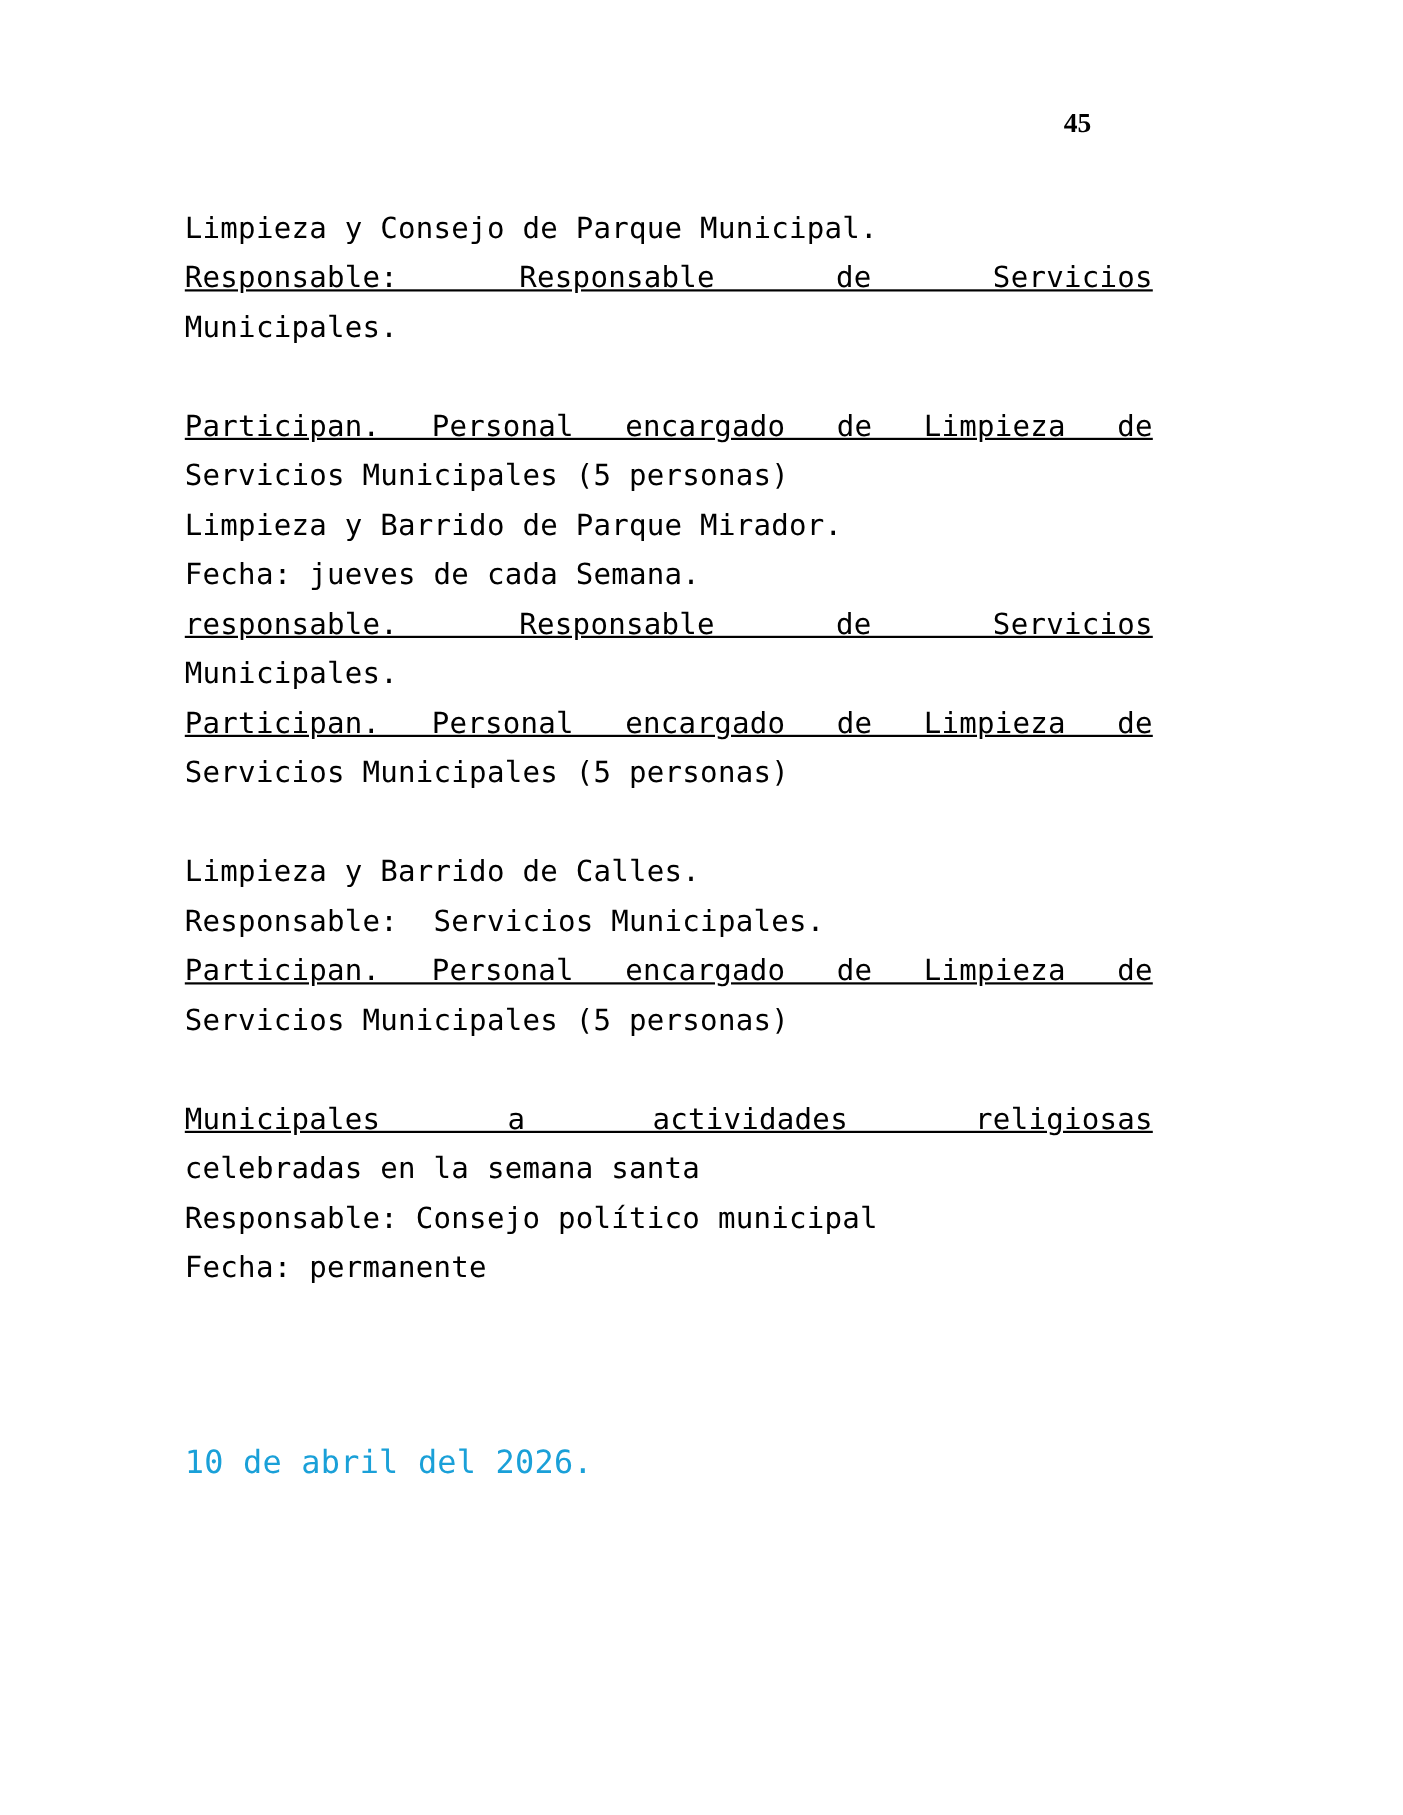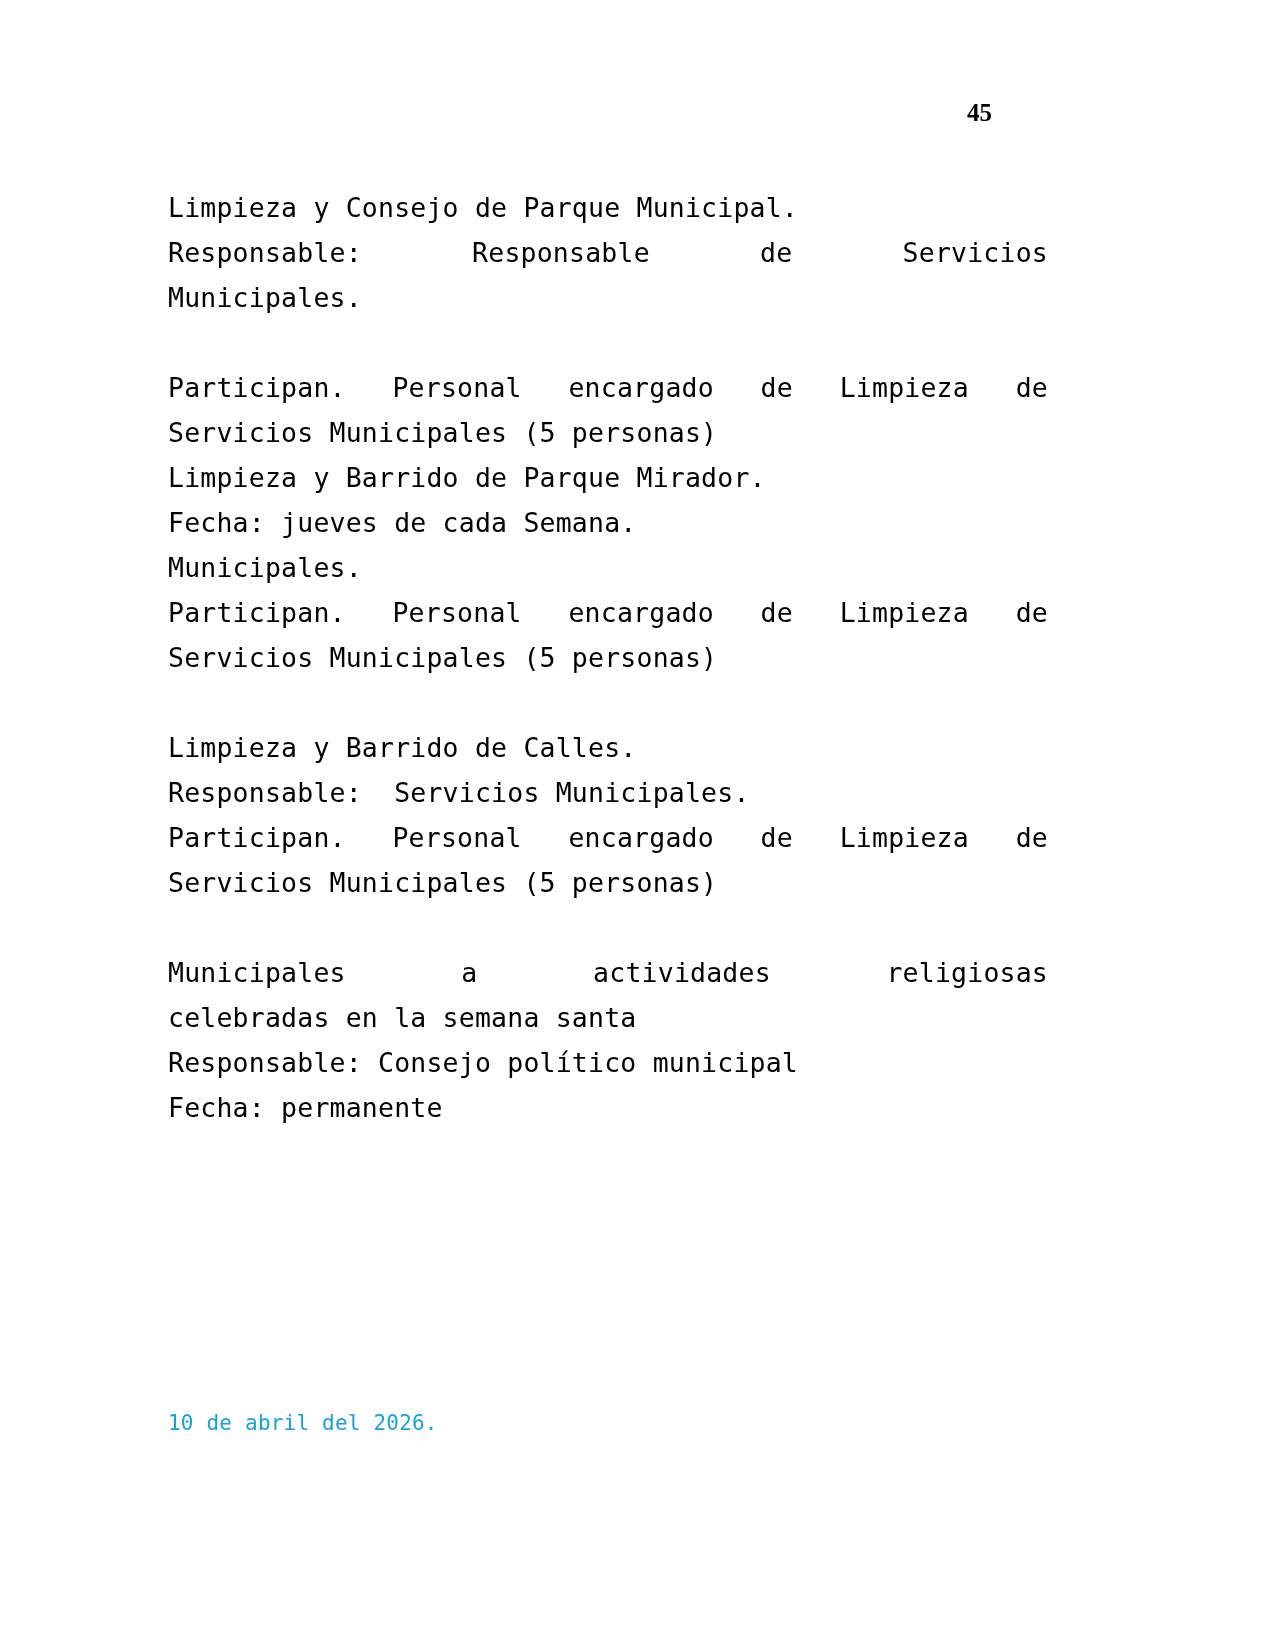--- a/index.html
+++ b/index.html
@@ -48,41 +48,42 @@
     margin: 0;
     letter-spacing: 0.2px;
   }
 
   
   .para .jline {
     display: block;
     text-align: justify;
     text-align-last: justify;
     white-space: normal;
+    text-decoration: underline;
   }
 
   .para .line {
     display: block;
     text-align: left;
     text-align-last: left;
     white-space: pre;
   }
 
   
   .spacer {
     height: 45px;
   }
 
   
   .date-line {
     position: absolute;
     left: 168px;
-    top: 1401px;
+    top: 1307px;
     font-family: "DejaVu Sans Mono", "Liberation Mono", monospace;
-    font-size: 21px;
+    font-size: 29px;
     line-height: 45px;
     color: #1aa0d8;
     white-space: pre;
     letter-spacing: 0.2px;
   }
 </style>
 </head>
 <body>
 
 <div class="page" style="background: rgb(255, 255, 255);">
@@ -95,20 +96,21 @@
         <span class="line">Limpieza y Consejo de Parque Municipal.</span>
         <span class="jline">Responsable: Responsable de Servicios</span>
         <span class="line">Municipales.</span>
       </p>
       <div class="spacer"></div>
       <p class="para">
         <span class="jline">Participan. Personal encargado de Limpieza de</span>
         <span class="line">Servicios Municipales (5 personas)</span>
         <span class="line">Limpieza y Barrido de Parque Mirador.</span>
         <span class="line">Fecha: jueves de cada Semana.</span>
+        <span class="jline">responsable. Responsable de Servicios</span>
         <span class="line">Municipales.</span>
         <span class="jline">Participan. Personal encargado de Limpieza de</span>
         <span class="line">Servicios Municipales (5 personas)</span>
       </p>
       <div class="spacer"></div>
       <p class="para">
         <span class="line">Limpieza y Barrido de Calles.</span>
         <span class="line">Responsable:  Servicios Municipales.</span>
         <span class="jline">Participan. Personal encargado de Limpieza de</span>
         <span class="line">Servicios Municipales (5 personas)</span>

